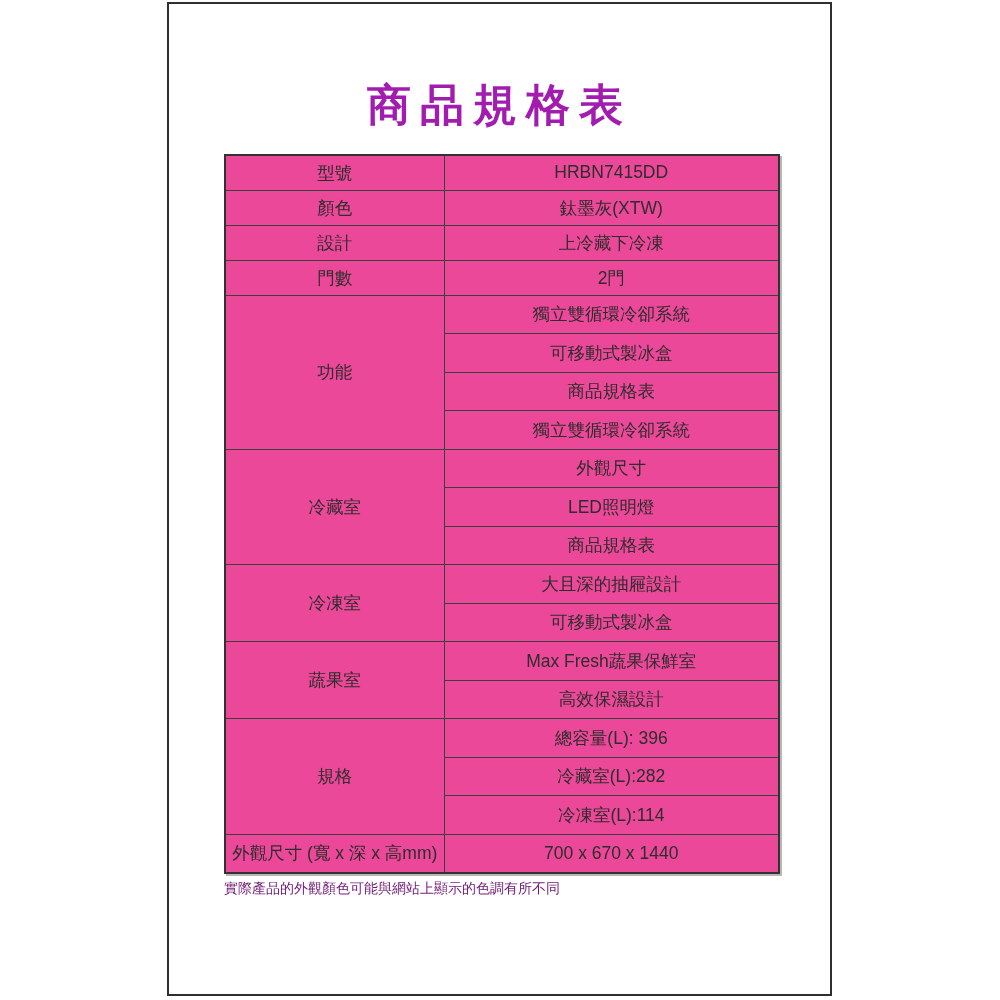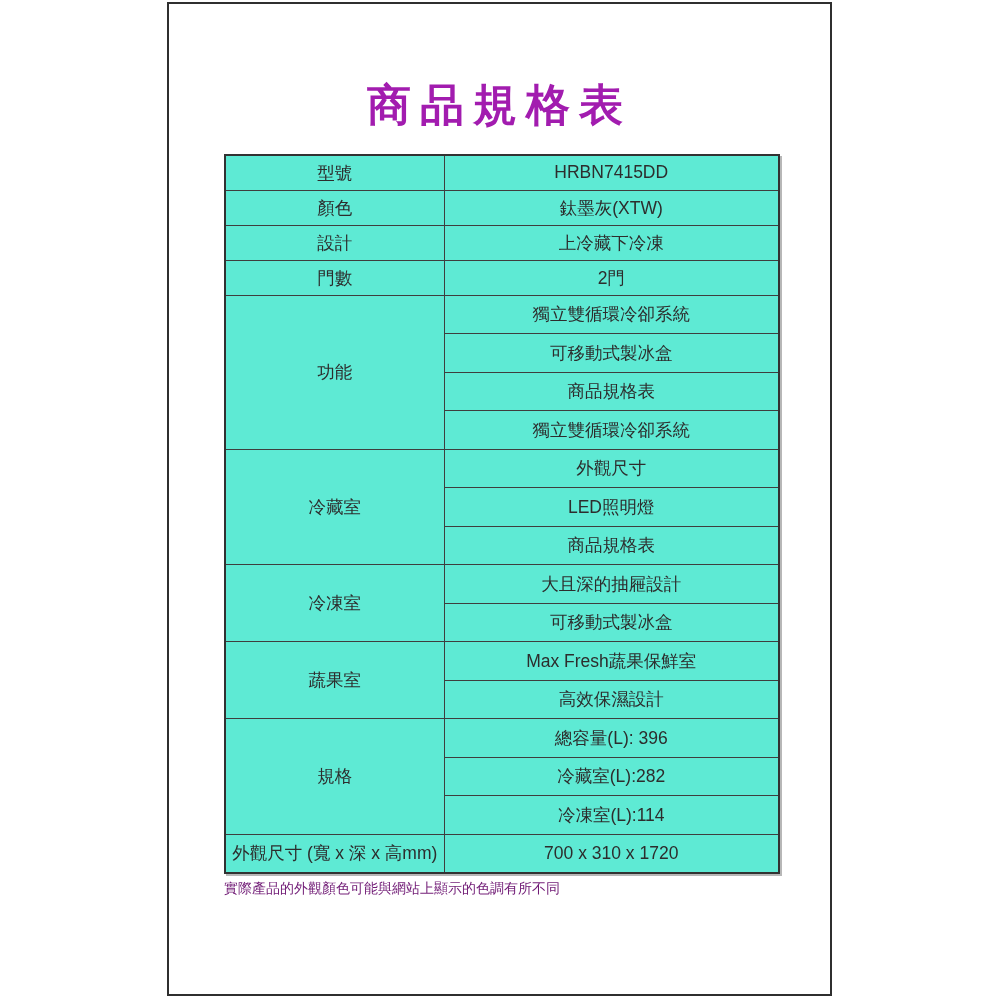--- a/index.html
+++ b/index.html
@@ -42,21 +42,21 @@
     white-space: nowrap;
   }
   table.spec-table {
     position: absolute;
     left: 55px;
     top: 150px;
     border-collapse: collapse;
     table-layout: fixed;
     border: 2px solid #323232;
     box-shadow: 2px 2px 0 #b7b7b7;
-    background: #5eead4;
+    background: #ec4899;
   }
   .spec-table td {
     border: 1.5px solid #3e3e3e;
     text-align: center;
     vertical-align: middle;
     font-size: 17.5px;
     color: #2d2d2d;
     padding: 0 4px;
     white-space: nowrap;
   }
@@ -151,21 +151,21 @@
         </tr>
         <tr class="r-tall">
           <td>冷藏室(L):282</td>
         </tr>
         <tr class="r-tall">
           <td>冷凍室(L):114</td>
         </tr>
 
         <tr class="r-tall">
           <td>外觀尺寸 (寬 x 深 x 高mm)</td>
-          <td>700 x 310 x 1720</td>
+          <td>700 x 670 x 1440</td>
         </tr>
       </tbody>
     </table>
 
     <div class="footnote">實際產品的外觀顏色可能與網站上顯示的色調有所不同</div>
 
   </div>
 </div>
 
 </body></html>

